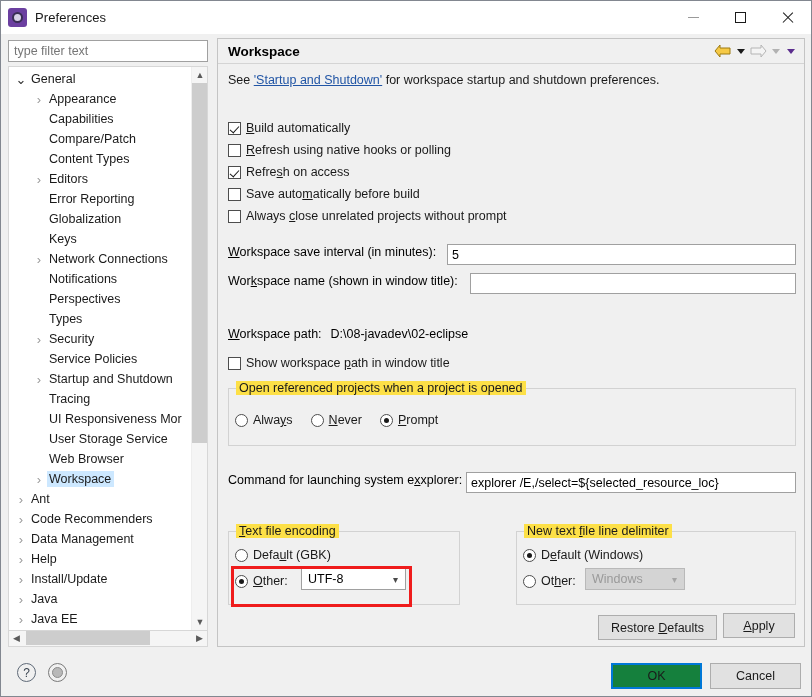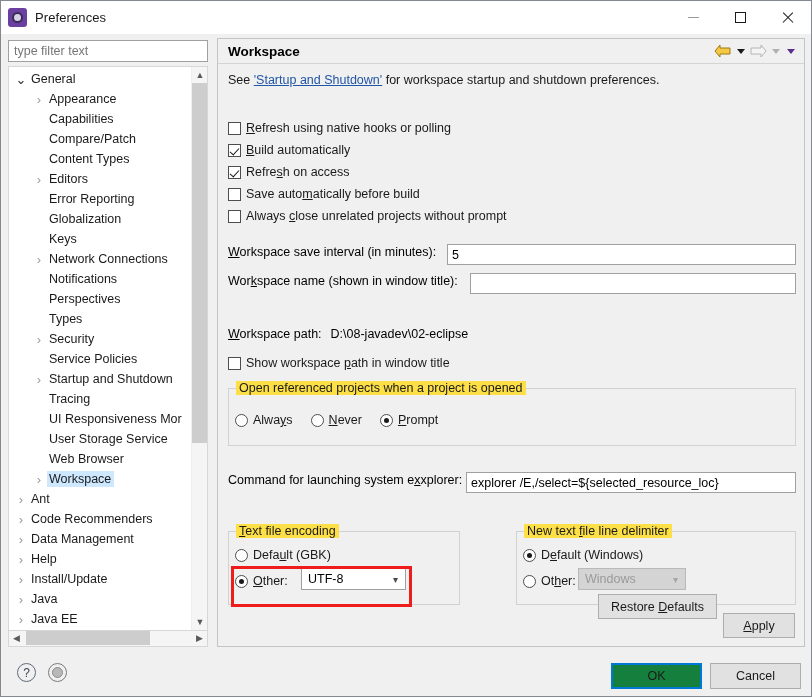--- a/index.html
+++ b/index.html
@@ -517,26 +517,26 @@
           </div>
       </div>
     </div>
 
     <div class="desc-line">
       <span>See </span><span class="link">'Startup and Shutdown'</span><span> for workspace startup and shutdown preferences.</span>
     </div>
 
     <div class="check-list" id="check-list">
         <div class="row">
+          <span class="cb checked"></span>
+          <span><span class="u">B</span>uild automatically</span>
+        </div>
+        <div class="row">
           <span class="cb"></span>
           <span><span class="u">R</span>efresh using native hooks or polling</span>
-        </div>
-        <div class="row">
-          <span class="cb checked"></span>
-          <span><span class="u">B</span>uild automatically</span>
         </div>
         <div class="row">
           <span class="cb checked"></span>
           <span>Refre<span class="u">s</span>h on access</span>
         </div>
         <div class="row">
           <span class="cb"></span>
           <span>Save auto<span class="u">m</span>atically before build</span>
         </div>
         <div class="row">
@@ -611,27 +611,27 @@
     <div class="grp" style="left:298px; top:492px; width:280px; height:74px;">
       <div class="grp-title">New text <span class="u">f</span><span id="nld-rest">ile line delimiter</span></div>
       <div class="row" style="position:absolute; left:6px; top:12px;">
         <span class="rb checked"></span>
         <span>D<span class="u">e</span><span id="dd-rest">fault (Windows)</span></span>
       </div>
       <div class="row" style="position:absolute; left:6px; top:38px;">
         <span class="rb"></span>
         <span>Ot<span class="u">h</span><span id="do-rest">er:</span></span>
       </div>
-      <div class="combo disabled" style="position:absolute; left:61px; top:36px; width:108px;">
+      <div class="combo disabled" style="position:absolute; left:68px; top:36px; width:100px;">
         <span>Windows</span>
         <span class="caret">▾</span>
       </div>
     </div>
 
-    <div class="btn" style="position:absolute; left:380px; top:555px; width:119px;text-align:center;">
+    <div class="btn" style="position:absolute; left:380px; top:576px; width:119px;text-align:center;">
       <span>Restore <span class="u">D</span><span id="rd-rest">efaults</span></span>
     </div>
     <div class="btn" style="position:absolute; left:505px; top:574px; width:72px;">
       <span><span class="u">A</span><span id="ap-rest">pply</span></span>
     </div>
   </div>
 
   <div class="redbox" style="left:230px; top:565px; width:181px; height:41px;"></div>
 
   <div class="footer-icon" style="left:16px; top:662px;">?</div>

